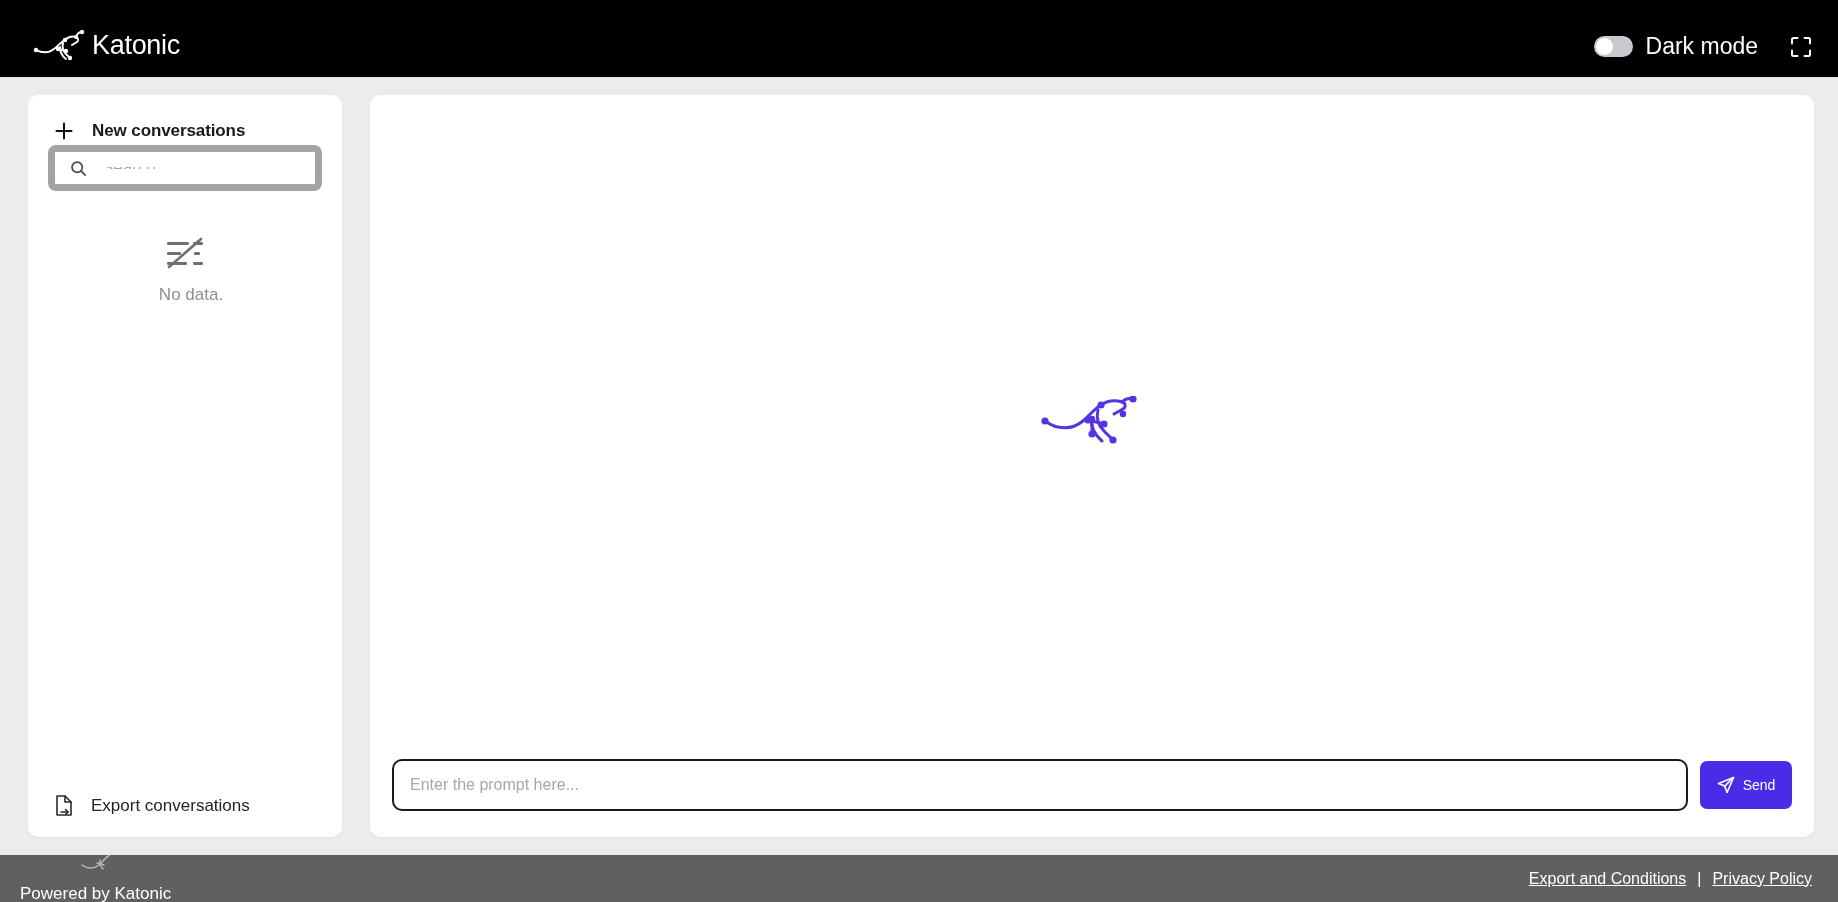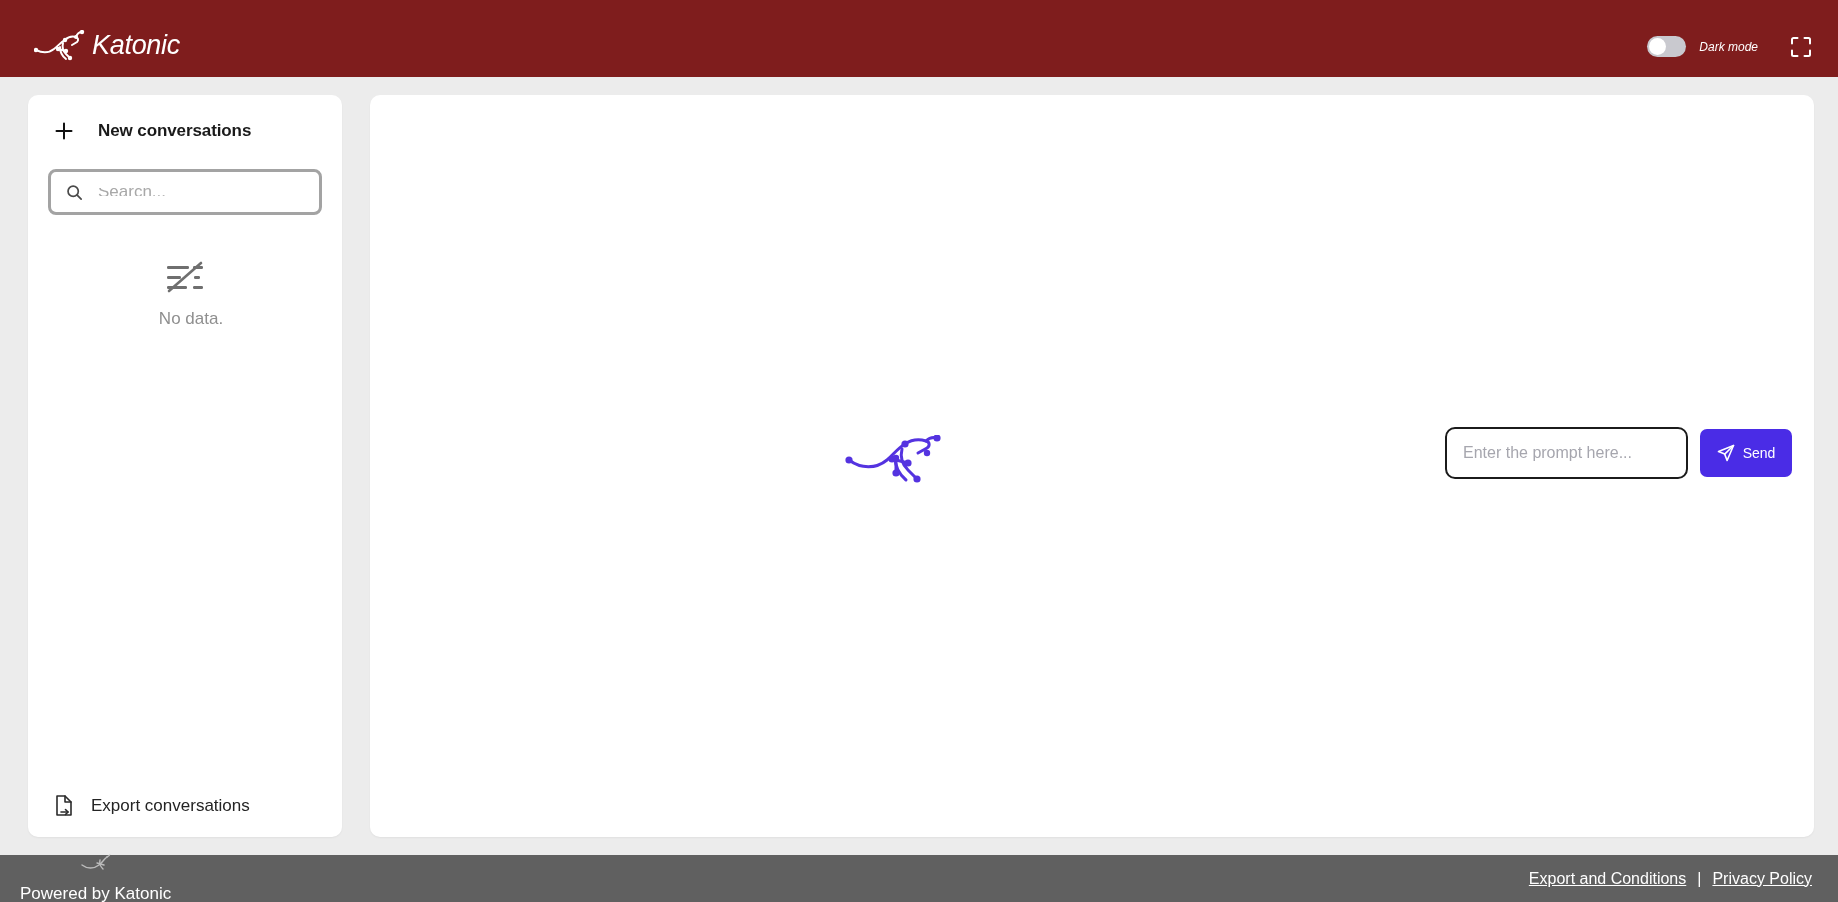--- a/index.html
+++ b/index.html
@@ -7,26 +7,25 @@
     margin: 0; padding: 0;
     width: 1838px; height: 902px;
     background: #ececec;
     font-family: "Liberation Sans", sans-serif;
     overflow: hidden;
   }
 
   
   .header {
     height: 77px;
-    background: #7f1d1d;
+    background: #000000;
     display: flex;
     align-items: center;
     justify-content: space-between;
     padding: 16px 24px 0 34px;
-    font-style: italic;
   }
   .brand { display: flex; align-items: center; gap: 6px; }
   .brand-logo { width: 52px; height: 34px; display: block; }
   .brand-name {
     color: #ffffff;
     font-size: 27px;
     letter-spacing: -0.3px;
     font-weight: 400;
     line-height: 1;
     padding-bottom: 2px;
@@ -41,21 +40,21 @@
     flex: none;
     cursor: pointer;
   }
   .toggle .knob {
     position: absolute;
     top: 2px; left: 2px;
     width: 17px; height: 17px;
     border-radius: 50%;
     background: #ffffff;
   }
-  .darkmode-label { color: #ffffff; font-size: 12px; }
+  .darkmode-label { color: #ffffff; font-size: 23px; }
   .fullscreen-btn {
     width: 26px; height: 26px;
     cursor: pointer;
     display: flex; align-items: center; justify-content: center;
   }
 
   
   .page {
     height: calc(902px - 77px - 47px);
     display: flex;
@@ -71,35 +70,34 @@
     background: #ffffff;
     border-radius: 10px;
     display: flex;
     flex-direction: column;
     padding: 22px 20px 18px 20px;
     box-shadow: 0 1px 2px rgba(0,0,0,0.05);
   }
   .new-conv {
     display: flex;
     align-items: center;
-    gap: 24px;
+    gap: 18px;
     padding: 4px 2px 4px 6px;
     cursor: pointer;
-    margin-bottom: 24px;
   }
   .plus-icon { width: 20px; height: 20px; flex: none; }
   .new-conv-label {
     font-size: 17px;
     font-weight: bold;
     color: #1a1a1a;
     letter-spacing: -0.1px;
   }
   .search-box {
     height: 46px;
-    border: 3px solid #a3a3a3;
+    border: 7px solid #a3a3a3;
     border-radius: 8px;
     display: flex;
     align-items: center;
     gap: 12px;
     padding: 16px 14px;
     margin-bottom: 8px;
   }
   .search-icon { width: 19px; height: 19px; flex: none; }
   .search-input {
     border: none;
@@ -132,21 +130,21 @@
   .export-icon { width: 21px; height: 23px; flex: none; }
   .export-label { font-size: 17px; color: #242424; }
 
   
   .main {
     flex: 1;
     background: #ffffff;
     border-radius: 10px;
     position: relative;
     display: flex;
-    flex-direction: row;
+    flex-direction: column;
     box-shadow: 0 1px 2px rgba(0,0,0,0.05);
   }
   .chat-area {
     flex: 1;
     display: flex;
     align-items: center;
     justify-content: center;
   }
   .watermark { width: 105px; height: 62px; opacity: 1; }
   .composer {

